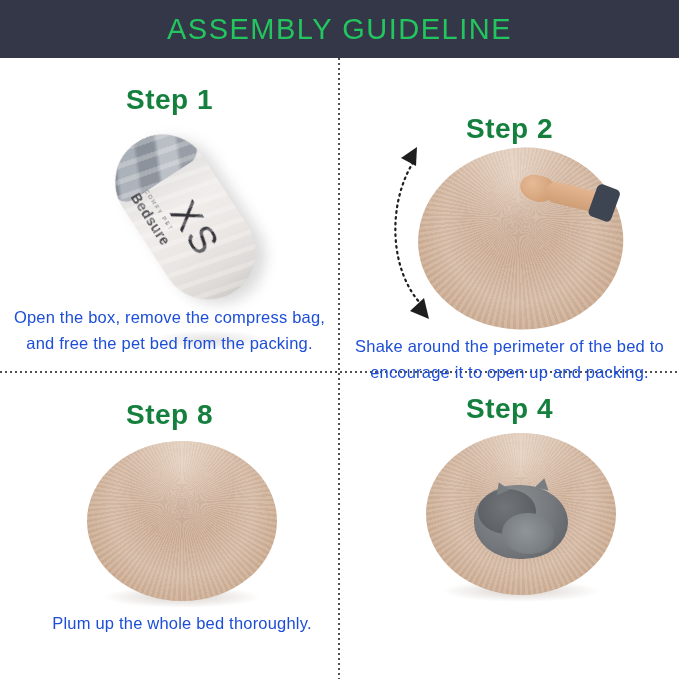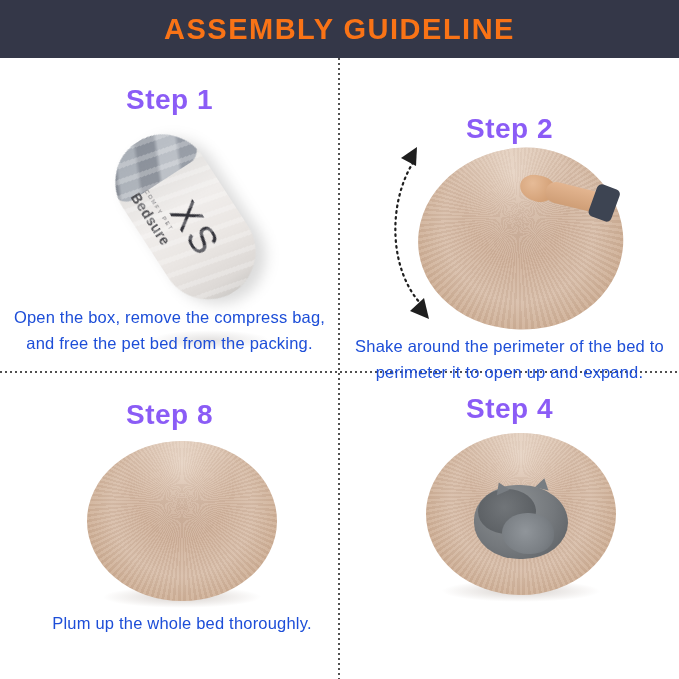--- a/index.html
+++ b/index.html
@@ -11,43 +11,43 @@
   }
   .page { position: relative; width: 679px; height: 679px; }
 
   
   .header {
     position: absolute; top: 0; left: 0; right: 0; height: 58px;
     background: #343748;
     display: flex; align-items: center; justify-content: center;
   }
   .header h1 {
-    margin: 0; color: #f97316;
-    font-size: 29px; font-weight: 700; letter-spacing: 1.5px;
+    margin: 0; color: #22c55e;
+    font-size: 29px; font-weight: 400; letter-spacing: 1.5px;
   }
 
   
   .grid { position: absolute; top: 58px; left: 0; width: 679px; height: 621px; }
   .divider-v {
     position: absolute; left: 338px; top: 0; width: 2px; height: 100%;
     background: repeating-linear-gradient(to bottom, #4f4f4f 0 2px, transparent 2px 5px);
   }
   .divider-h {
     position: absolute; top: 313px; left: 0; width: 100%; height: 2px;
     background: repeating-linear-gradient(to right, #4f4f4f 0 2px, transparent 2px 5px);
   }
   .panel { position: absolute; width: 339px; overflow: hidden; }
   .panel1 { left: 0;   top: 0;   height: 314px; }
   .panel2 { left: 340px; top: 0;   height: 314px; margin-top: 29px; }
   .panel3 { left: 0;   top: 315px; height: 306px; }
   .panel4 { left: 340px; top: 309px; height: 306px; }
 
   .step-title {
     margin: 0; padding-top: 26px; text-align: center;
-    font-size: 28px; font-weight: 600; letter-spacing: 0.5px; color: #8b5cf6;
+    font-size: 28px; font-weight: 600; letter-spacing: 0.5px; color: #15803d;
   }
   .caption {
     position: absolute; left: 0; right: 0; margin: 0;
     text-align: center; white-space: pre-line;
     font-size: 16.5px; line-height: 1.55; letter-spacing: 0.2px; color: #1d4ed8;
   }
   .panel1 .caption, .panel2 .caption { top: 247px; }
   .panel3 .caption, .panel4 .caption { top: 238px; padding-left: 25px; }
 
   .figure { position: absolute; inset: 0; }
@@ -233,21 +233,21 @@
         <div class="bed bed2">
           <div class="hole hole2"></div>
         </div>
         <div class="arm">
           <div class="hand"></div>
           <div class="forearm"></div>
           <div class="sleeve"></div>
         </div>
       </div>
       <p class="caption">Shake around the perimeter of the bed to
-perimeter it to open up and expand.</p>
+encourage it to open up and packing.</p>
     </section>
 
     <section class="panel panel3">
       <h2 class="step-title">Step 8</h2>
       <div class="figure">
         <div class="ground-shadow shadow3"></div>
         <div class="bed bed3">
           <div class="hole hole3"></div>
         </div>
       </div>

